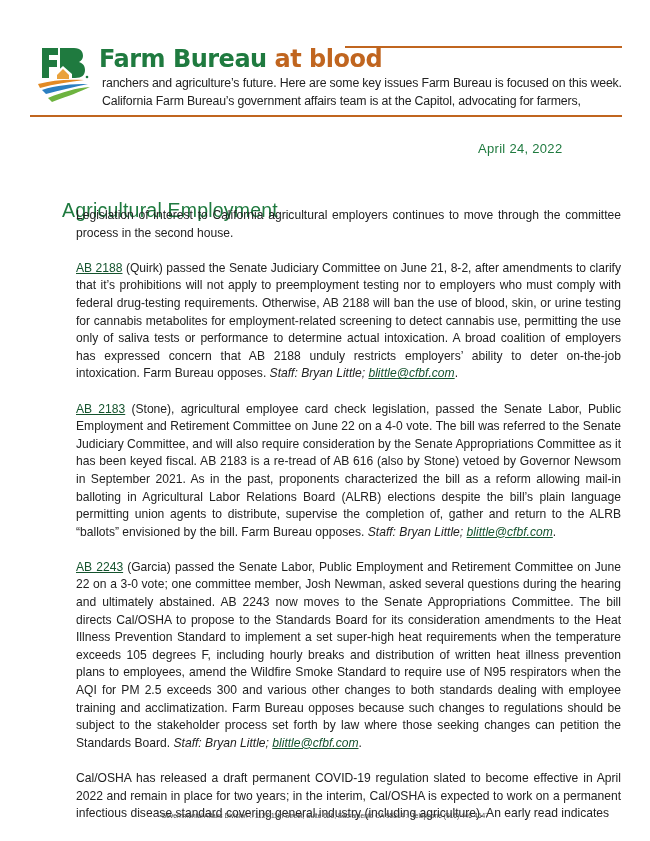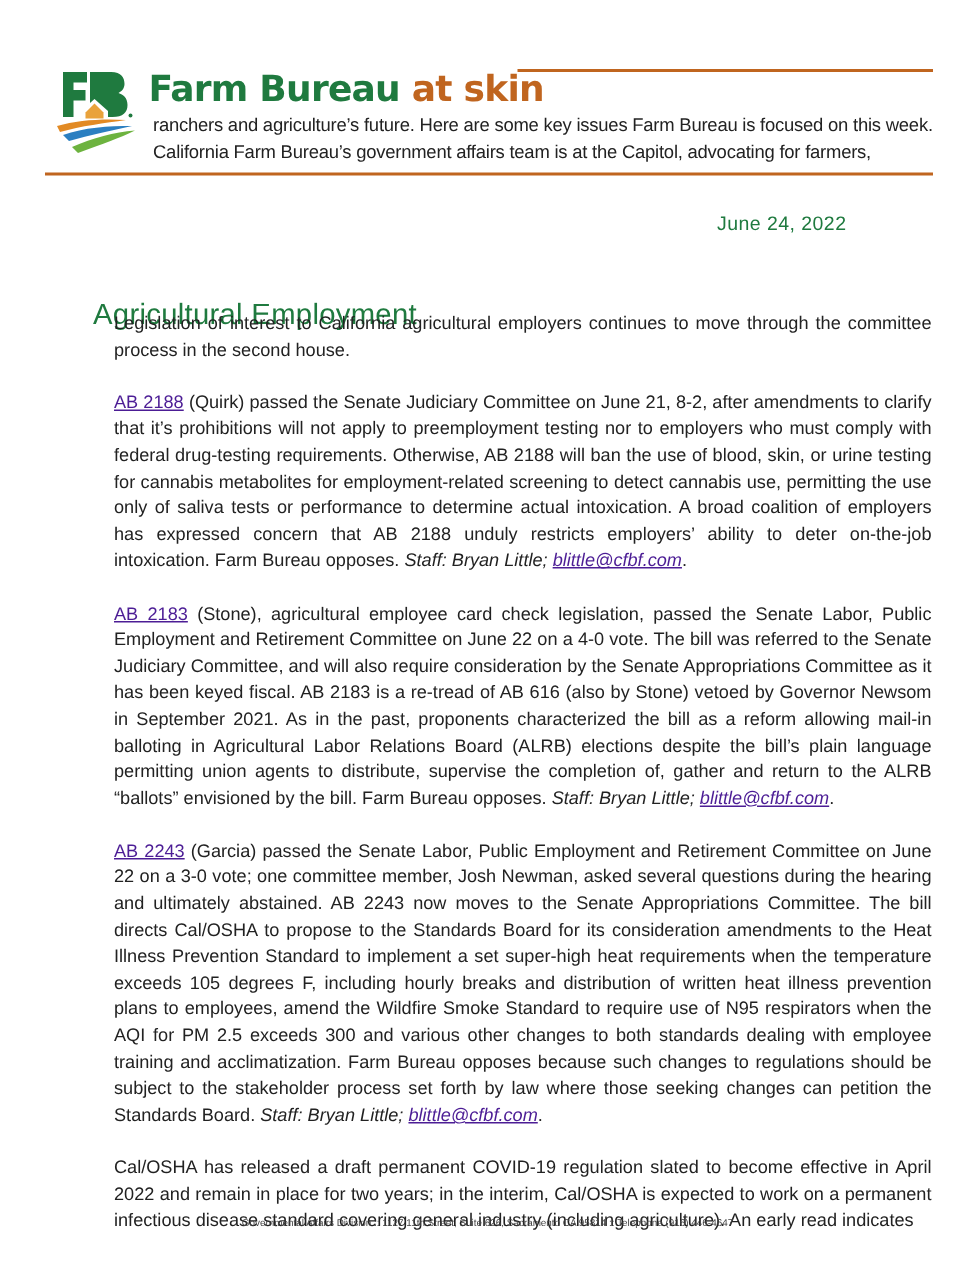--- a/index.html
+++ b/index.html
@@ -8,21 +8,21 @@
   .top-rule { position: absolute; left: 345px; top: 46px; width: 277px; height: 2px; background: #c0651f; }
   .brand { position: absolute; left: 99px; top: 44px; font-family: "DejaVu Sans", sans-serif; font-weight: bold; font-size: 24px; letter-spacing: -0.5px; line-height: 30px; white-space: nowrap; }
   .brand .g { color: #1f7a3f; }
   .brand .o { color: #c0651f; }
   .tagline { position: absolute; left: 102px; top: 74px; font-size: 12.3px; line-height: 18px; color: #222; letter-spacing: -0.15px; white-space: nowrap; }
   .bottom-rule { position: absolute; left: 30px; top: 115px; width: 592px; height: 2px; background: #c0651f; }
   .date { position: absolute; left: 478px; top: 141px; font-size: 13px; color: #1f7a3f; letter-spacing: 0.3px; }
   .section-title { position: absolute; left: 62px; top: 189px; font-size: 19.5px; color: #1f7a3f; letter-spacing: 0.2px; margin-top: 10px; }
   .content { position: absolute; left: 76px; top: 207px; width: 545px; font-family: "Liberation Sans", sans-serif; font-size: 12.1px; line-height: 17.6px; color: #222; }
   .content p { margin: 0 0 17.6px 0; text-align: justify; }
-  .content a { color: #4c1d95; }
+  .content a { color: #14532d; }
   .content em { font-style: italic; }
   .footer { position: absolute; left: 0; width: 650px; top: 812px; text-align: center; font-size: 6.6px; color: #444; }
 </style>
 </head>
 <body>
 
 <div class="logo">
   <svg width="56" height="62" viewBox="0 0 56 62">
 
     <path d="M6 2 H22 V9 H13 V14 H21 V21 H13 V32 H6 Z" fill="#1f7a3f"></path>
@@ -34,29 +34,29 @@
     <circle cx="51" cy="31" r="1.3" fill="#1f7a3f"></circle>
 
     <path d="M2 38 C16 34 32 33 48 34 C34 36 18 38 4 42 Z" fill="#e28a24"></path>
     <path d="M6 44 C20 39 36 38 52 38 C38 41 24 44 10 48 Z" fill="#2b7fc1"></path>
     <path d="M12 52 C26 46 40 42 54 41 C44 46 32 50 16 56 Z" fill="#6db33f"></path>
   </svg>
 </div>
 <div class="top-rule"></div>
 <div class="brand">
   <span class="g">Farm Bureau</span>
-  <span class="o">at skin</span>
+  <span class="o">at blood</span>
 </div>
 <div class="tagline">
   <div>ranchers and agriculture’s future. Here are some key issues Farm Bureau is focused on this week.</div>
   <div>California Farm Bureau’s government affairs team is at the Capitol, advocating for farmers,</div>
 </div>
 <div class="bottom-rule"></div>
 
-<div class="date">June 24, 2022</div>
+<div class="date">April 24, 2022</div>
 
 <div class="section-title">Agricultural Employment</div>
 
 <div class="content">
   <p>Legislation of interest to California agricultural employers continues to move through the committee process in the second house.</p>
 
   <p><a href="#">AB 2188</a><span> (Quirk) passed the Senate Judiciary Committee on June 21, 8-2, after amendments to clarify that it’s prohibitions will not apply to preemployment testing nor to employers who must comply with federal drug-testing requirements.  Otherwise, AB 2188 will ban the use of blood, skin, or urine testing for cannabis metabolites for employment-related screening to detect cannabis use, permitting the use only of saliva tests or performance to determine actual intoxication. A broad coalition of employers has expressed concern that AB 2188 unduly restricts employers’ ability to deter on-the-job intoxication. Farm Bureau opposes. </span><em>Staff: Bryan Little; </em><em><a href="#">blittle@cfbf.com</a></em><span>.</span></p>
 
   <p><a href="#">AB 2183</a><span> (Stone), agricultural employee card check legislation, passed the Senate Labor, Public Employment and Retirement Committee on June 22 on a 4-0 vote. The bill was referred to the Senate Judiciary Committee, and will also require consideration by the Senate Appropriations Committee as it has been keyed fiscal.  AB 2183 is a re-tread of AB 616 (also by Stone) vetoed by Governor Newsom in September 2021. As in the past, proponents characterized the bill as a reform allowing mail-in balloting in Agricultural Labor Relations Board (ALRB) elections despite the bill’s plain language permitting union agents to distribute, supervise the completion of, gather and return to the ALRB “ballots” envisioned by the bill. Farm Bureau opposes. </span><em>Staff: Bryan Little; </em><em><a href="#">blittle@cfbf.com</a></em><span>.</span></p>
 

